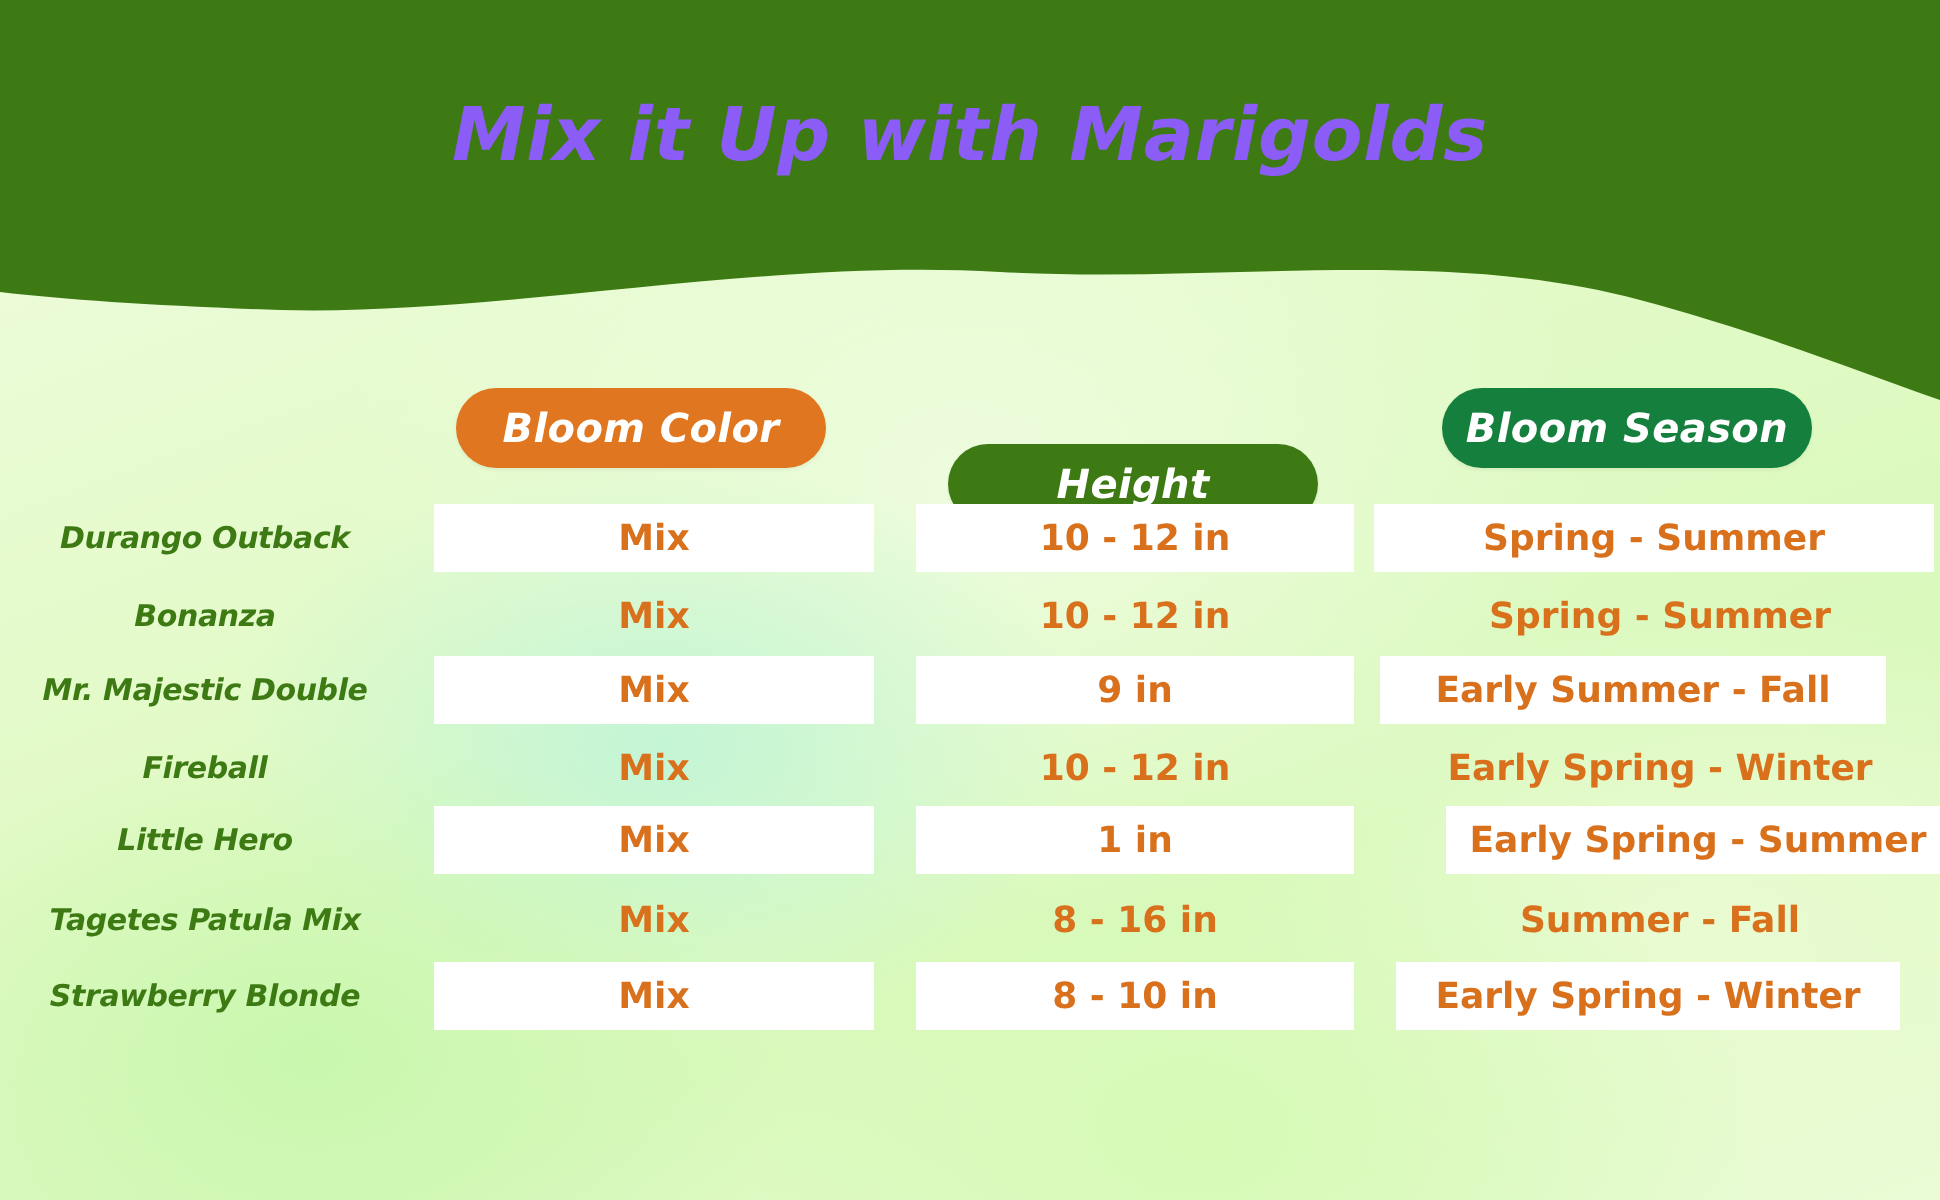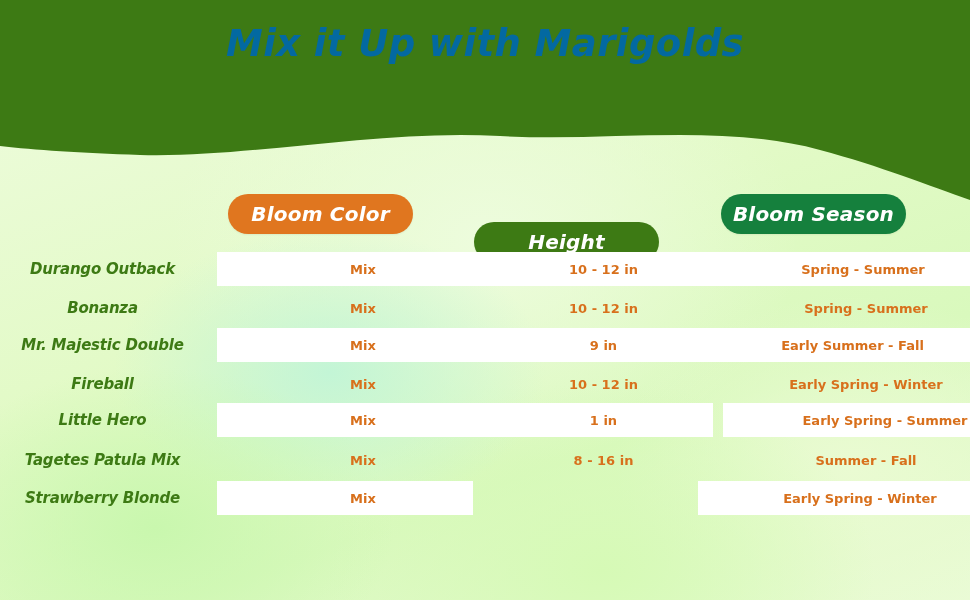--- a/index.html
+++ b/index.html
@@ -39,25 +39,25 @@
     position: absolute;
     top: 0;
     left: 0;
     width: 970px;
     height: 215px;
   }
   .header-wave svg { display: block; }
 
   .page-title {
     position: absolute;
-    top: 22px;
+    top: 46px;
     left: 0;
     width: 970px;
     text-align: center;
-    color: #0369a1;
+    color: #8b5cf6;
     font-size: 37px;
     font-weight: bold;
     font-style: italic;
     letter-spacing: 0.4px;
     font-family: "DejaVu Sans", sans-serif;
   }
 
   
   .table-area {
     position: absolute;
@@ -117,25 +117,24 @@
     letter-spacing: -0.2px;
     white-space: nowrap;
   }
   .cell {
     position: absolute;
     height: 34px;
     display: flex;
     align-items: center;
     justify-content: center;
     color: #d8701c;
-    font-size: 13px;
+    font-size: 18px;
     font-weight: bold;
     font-family: "DejaVu Sans", sans-serif;
     white-space: nowrap;
-    padding-left: 36px;
   }
   .cell.striped { background: #ffffff; }
 
   
   .c-color   { left: 217px; width: 220px; }
   .c-height  { left: 458px; width: 219px; text-align: right; }
   .c-season  { left: 695px; width: 270px; }
 
   
   .c-season.w1 { left: 687px; width: 280px; }
@@ -204,17 +203,18 @@
     <div class="row" style="top:443px">
       <div class="row-label">Tagetes Patula Mix</div>
       <div class="cell c-color">Mix</div>
       <div class="cell c-height">8 - 16 in</div>
       <div class="cell c-season">Summer - Fall</div>
     </div>
 
     <div class="row" style="top:481px">
       <div class="row-label">Strawberry Blonde</div>
       <div class="cell c-color striped">Mix</div>
+      <div class="cell c-height striped">8 - 10 in</div>
       <div class="cell c-season w7 striped">Early Spring - Winter</div>
     </div>
 
   </div>
 </div>
 
 </body></html>

